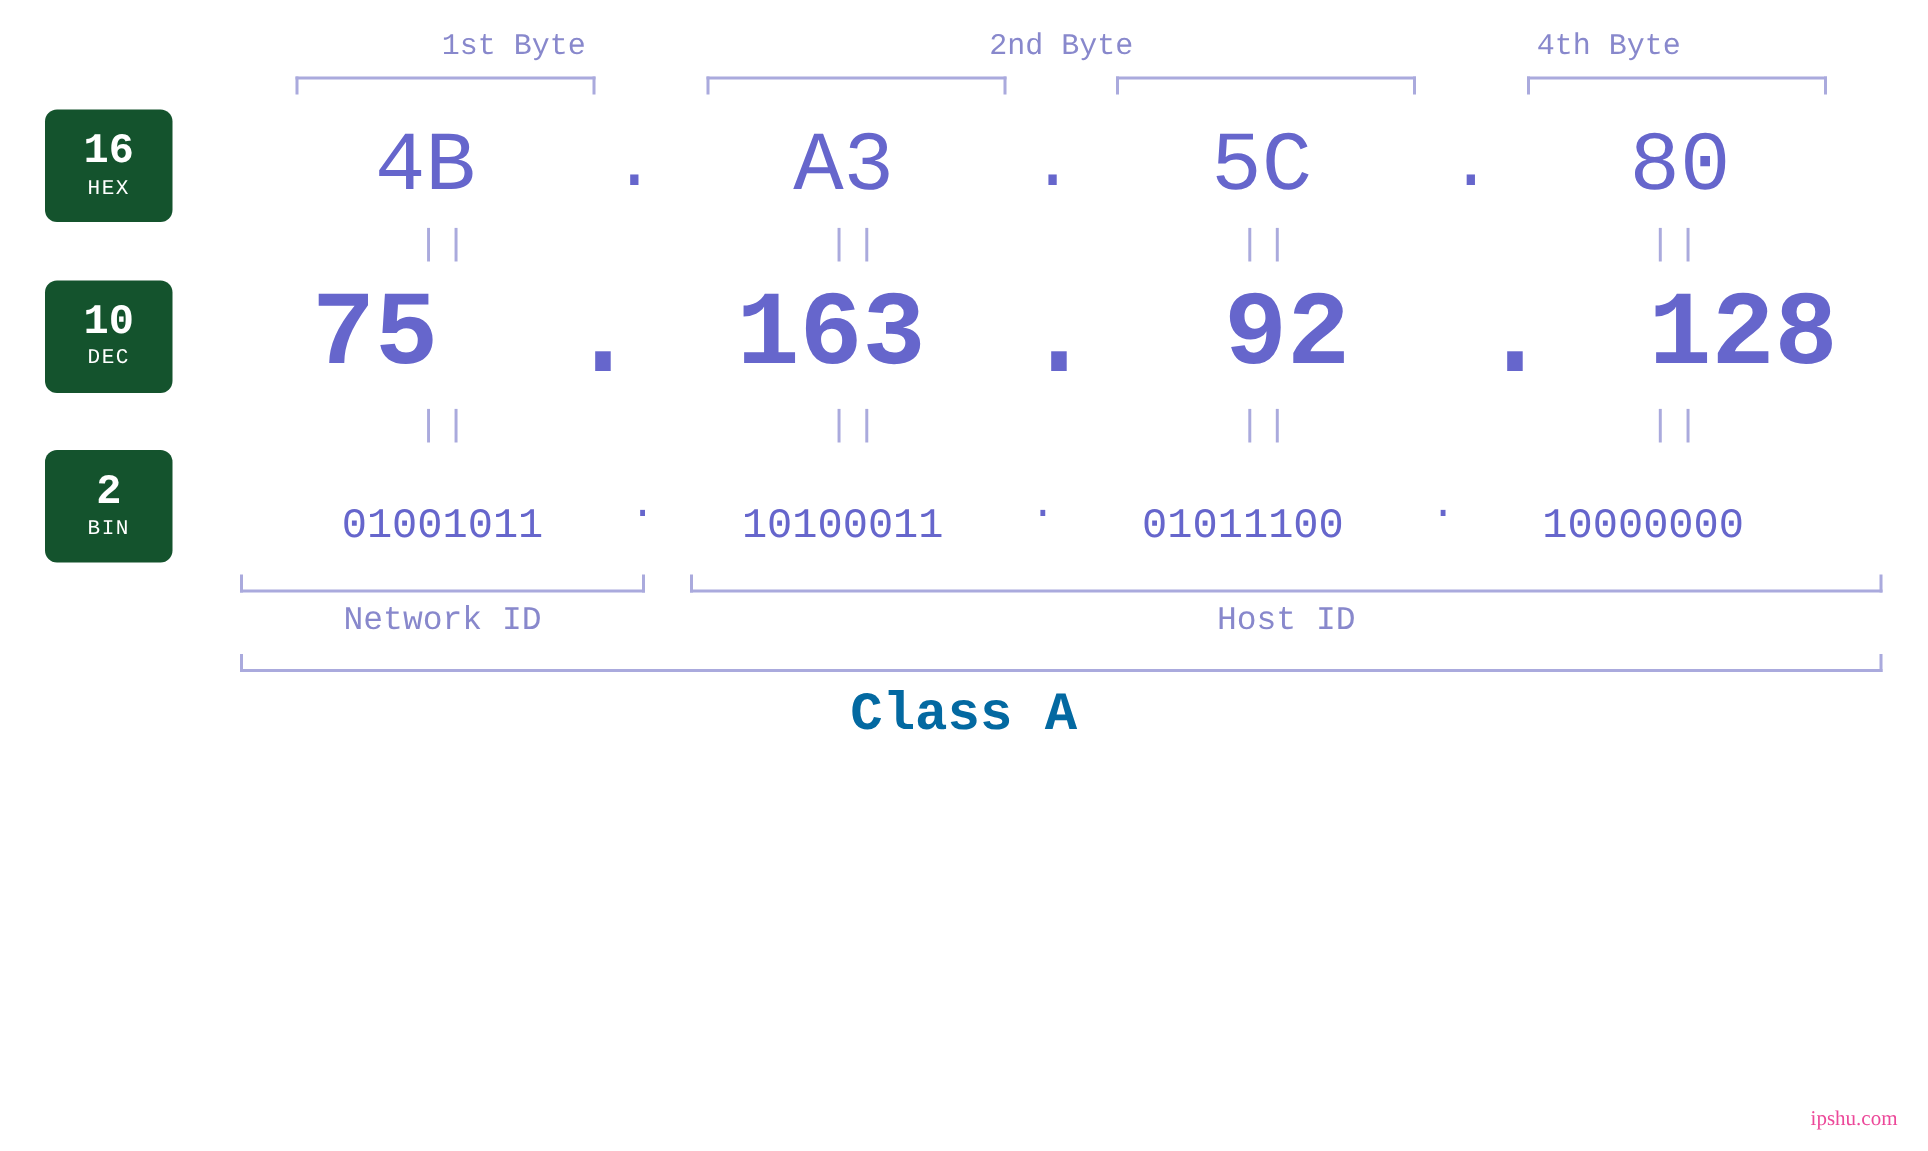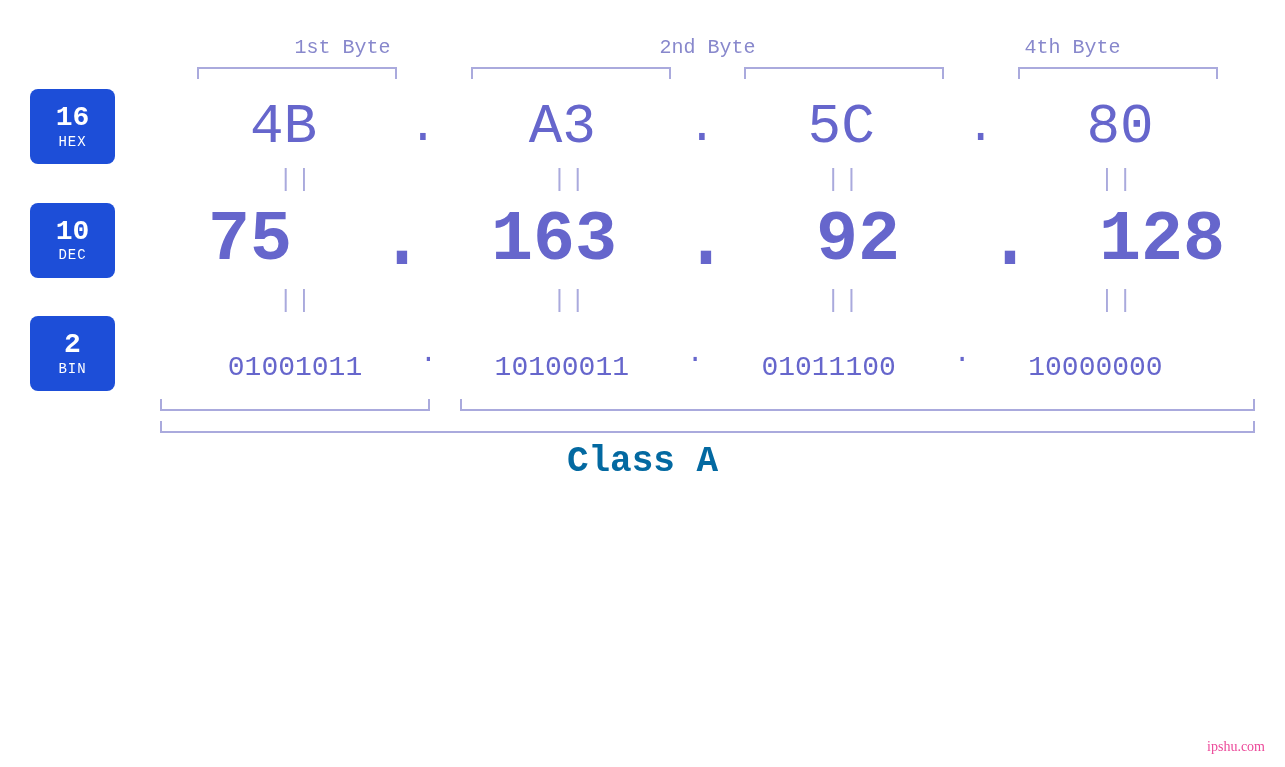--- a/index.html
+++ b/index.html
@@ -11,21 +11,21 @@
       overflow: hidden;
       position: relative;
     }
 
     .main-container {
       width: 1285px;
       height: 767px;
       display: flex;
       flex-direction: column;
       align-items: center;
-      padding: 36px 30px;
+      padding: 20px 30px;
       position: relative;
     }
 
     
     .byte-headers {
       display: flex;
       width: 100%;
       justify-content: flex-end;
       margin-bottom: 8px;
     }
@@ -62,21 +62,21 @@
       width: 200px;
       height: 12px;
       border: 2px solid #aaaadd;
       border-bottom: none;
     }
 
     
     .badge {
       width: 85px;
       height: 75px;
-      background: #1d4ed8;
+      background: #14532d;
       border-radius: 8px;
       display: flex;
       flex-direction: column;
       align-items: center;
       justify-content: center;
       color: white;
       flex-shrink: 0;
     }
 
     .badge-number {
@@ -378,20 +378,26 @@
       <div style="width:270px; display:flex; justify-content:center;">
         <div class="bottom-bracket-network"></div>
       </div>
 
       <div style="flex:1; display:flex; padding-left:30px;">
         <div style="flex:1; height:12px; border:2px solid #aaaadd; border-top:none;"></div>
       </div>
     </div>
   </div>
 
+  <div class="bottom-labels-row">
+    <div class="bottom-labels-inner">
+      <div class="network-id-label">Network ID</div>
+      <div class="host-id-label">Host ID</div>
+    </div>
+  </div>
 
   <div class="overall-bracket-row">
     <div class="overall-bracket"></div>
   </div>
 
   <div class="class-label-row">
     <span class="class-label">Class A</span>
   </div>
 
   <div class="watermark">ipshu.com</div>

